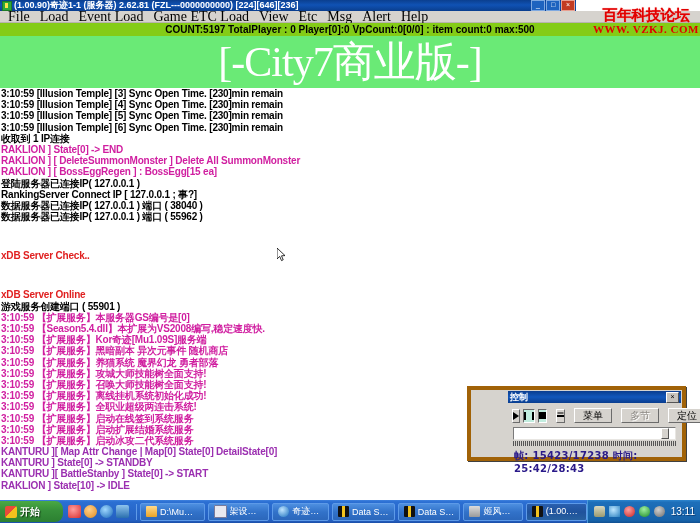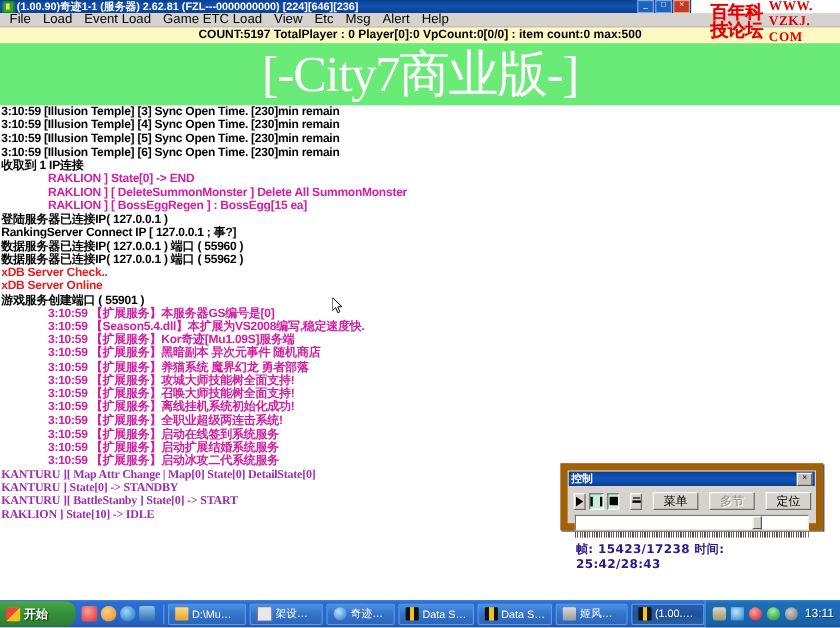--- a/index.html
+++ b/index.html
@@ -32,35 +32,35 @@
   }
   .tb-btn.close{background:#c23b22;border-color:#e8a091;}
 
   
   .menubar{
     position:absolute;left:0;top:11px;width:700px;height:12px;
     background:#d6d3ce;border-bottom:1px solid #b8b4ae;
     display:flex;align-items:center;padding-left:3px;box-sizing:border-box;
   }
   .menu-item{
-    font-size:11px;color:#000;padding:0 5px;line-height:11px;cursor:default;white-space:nowrap;
+    font-size:14px;color:#000;padding:0 5px;line-height:11px;cursor:default;white-space:nowrap;font-family:Liberation Serif, serif;
   }
 
   
   .statusline{
     position:absolute;left:0;top:23px;width:700px;height:13px;
-    background:#fef9c3;
+    background:#84cc16;
     display:flex;align-items:center;justify-content:center;
     font-size:10px;font-weight:bold;color:#000;
   }
 
   
   .logo{
     position:absolute;right:0;top:0;width:108px;height:36px;
-    display:flex;flex-direction:row;align-items:center;justify-content:flex-end;
+    display:flex;flex-direction:column;align-items:center;justify-content:flex-end;
     pointer-events:none;
   }
   .logo-cn{
     font-family:"DejaVu Sans","Liberation Sans",sans-serif;
     font-size:15px;font-weight:bold;color:#e00000;line-height:15px;
     letter-spacing:-0.5px;
     text-shadow:0 0 1px #ff6060;
   }
   .logo-url{
     font-family:"Liberation Serif","DejaVu Serif",serif;
@@ -87,35 +87,36 @@
     padding-left:1px;box-sizing:border-box;
   }
   .logline{
     font-family:"Liberation Sans","DejaVu Sans",sans-serif;
     font-size:10px;font-weight:bold;
     line-height:11.2px;height:11.2px;
     white-space:nowrap;color:#000;
     letter-spacing:-0.2px;
   }
   .c-black{color:#000000;}
-  .c-magenta{color:#d01fa0;padding-left:39px;}
-  .c-purple{color:#9b2fb0;font-family:Liberation Serif, serif;}
-  .c-red{color:#e02020;}
+  .c-magenta{color:#d01fa0;}
+  .c-purple{color:#9b2fb0;}
+  .c-red{color:#e02020;margin-top:28px;}
 
   
   .cursor{
     position:absolute;left:277px;top:248px;width:10px;height:15px;pointer-events:none;
   }
 
   
   .ctrlwin{
-    position:absolute;left:467px;top:386px;width:219px;height:56px;
-    background:#d6d3ce;border:6px solid #a16207;
+    position:absolute;left:467px;top:386px;width:219px;height:75px;
+    background:#d6d3ce;border:4px solid #a16207;
     box-shadow:1px 1px 0 #404040;
     box-sizing:border-box;
+    padding-left:36px;
   }
   .ctrl-title{
     height:12px;margin:1px;
     background:linear-gradient(to bottom,#0a3d8f 0%,#1257bb 50%,#0a3d8f 100%);
     display:flex;align-items:center;padding:0 2px;box-sizing:border-box;
   }
   .ctrl-title-text{color:#fff;font-size:9px;font-weight:bold;flex:1;}
   .ctrl-close{
     width:11px;height:9px;background:#c6c3be;border:1px solid #fff;
     border-right-color:#555;border-bottom-color:#555;
@@ -264,21 +265,21 @@
       <div class="logline c-black">3:10:59 [Illusion Temple] [3] Sync Open Time. [230]min remain</div>
       <div class="logline c-black">3:10:59 [Illusion Temple] [4] Sync Open Time. [230]min remain</div>
       <div class="logline c-black">3:10:59 [Illusion Temple] [5] Sync Open Time. [230]min remain</div>
       <div class="logline c-black">3:10:59 [Illusion Temple] [6] Sync Open Time. [230]min remain</div>
       <div class="logline c-black">收取到 1 IP连接</div>
       <div class="logline c-magenta">RAKLION ] State[0] -&gt; END</div>
       <div class="logline c-magenta">RAKLION ] [ DeleteSummonMonster ] Delete All SummonMonster</div>
       <div class="logline c-magenta">RAKLION ] [ BossEggRegen ] : BossEgg[15 ea]</div>
       <div class="logline c-black">登陆服务器已连接IP( 127.0.0.1 )</div>
       <div class="logline c-black">RankingServer Connect IP [ 127.0.0.1    ; 事?]</div>
-      <div class="logline c-black">数据服务器已连接IP( 127.0.0.1 ) 端口 ( 55960 )</div>
+      <div class="logline c-black">数据服务器已连接IP( 127.0.0.1 ) 端口 ( 38040 )</div>
       <div class="logline c-black">数据服务器已连接IP( 127.0.0.1 ) 端口 ( 55962 )</div>
       <div class="logline c-red">xDB Server Check..</div>
       <div class="logline c-red">xDB Server Online</div>
       <div class="logline c-black">游戏服务创建端口 ( 55901 )</div>
       <div class="logline c-magenta">3:10:59 【扩展服务】本服务器GS编号是[0]</div>
       <div class="logline c-magenta">3:10:59 【Season5.4.dll】本扩展为VS2008编写,稳定速度快.</div>
       <div class="logline c-magenta">3:10:59 【扩展服务】Kor奇迹[Mu1.09S]服务端</div>
       <div class="logline c-magenta">3:10:59 【扩展服务】黑暗副本 异次元事件 随机商店</div>
       <div class="logline c-magenta">3:10:59 【扩展服务】养猫系统 魔界幻龙 勇者部落</div>
       <div class="logline c-magenta">3:10:59 【扩展服务】攻城大师技能树全面支持!</div>

